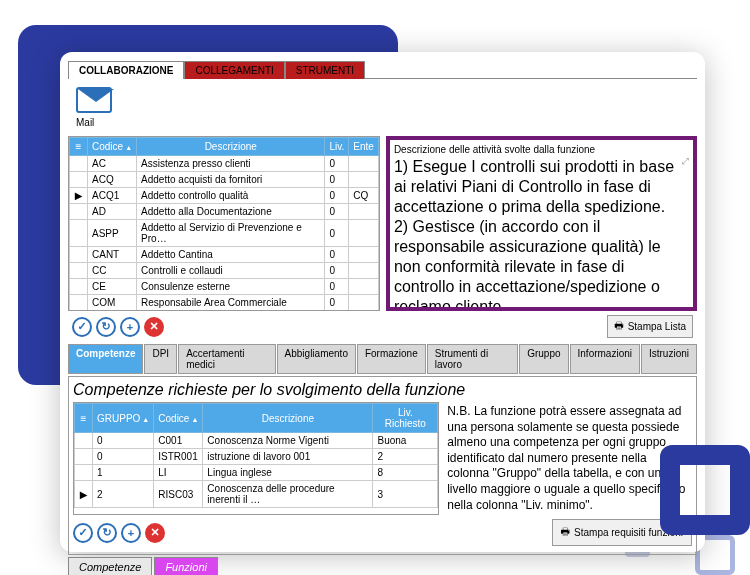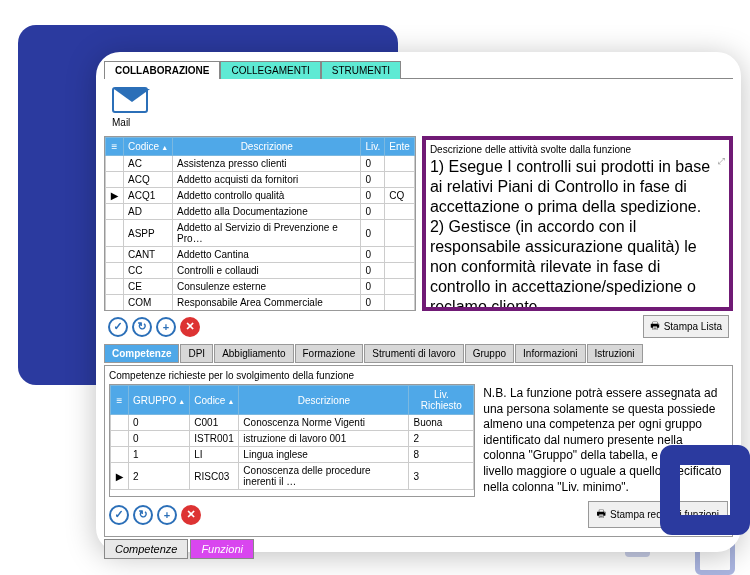--- a/index.html
+++ b/index.html
@@ -1,23 +1,23 @@
 <!DOCTYPE html>
 <html><head>
 <meta charset="utf-8">
 <style>
 * { box-sizing: border-box; margin: 0; padding: 0; }
 body { font-family: Arial, sans-serif; font-size: 11px; background: #fff; width: 750px; height: 575px; position: relative; overflow: hidden; }
 .bg-shape-1 { position: absolute; left: 18px; top: 25px; width: 380px; height: 360px; background: #2b3a9f; border-radius: 18px; z-index: 0; }
 .bg-shape-2 { position: absolute; right: 0; bottom: 40px; width: 90px; height: 90px; border: 20px solid #2b3a9f; border-radius: 12px; z-index: 10; }
 .bg-shape-3 { position: absolute; right: 15px; bottom: 0; width: 40px; height: 40px; border: 5px solid #aab5e0; border-radius: 6px; z-index: 0; }
 .bg-shape-4 { position: absolute; right: 100px; bottom: 18px; width: 25px; height: 25px; background: #c8cee8; border-radius: 4px; z-index: 0; }
-.window { position: absolute; left: 60px; top: 52px; width: 645px; height: 500px; background: #fff; border-radius: 24px; box-shadow: 0 4px 30px rgba(0,0,0,0.25); z-index: 5; padding: 8px; display: flex; flex-direction: column; margin-left: 36px; }
+.window { position: absolute; left: 60px; top: 52px; width: 645px; height: 500px; background: #fff; border-radius: 12px; box-shadow: 0 4px 30px rgba(0,0,0,0.25); z-index: 5; padding: 8px; display: flex; flex-direction: column; }
 .tabs-top { display: flex; gap: 0; border-bottom: 1px solid #888; }
-.tab-top { padding: 3px 10px; border: 1px solid #888; border-bottom: none; background: #5eead4; font-size: 10px; position: relative; top: 1px; }
+.tab-top { padding: 3px 10px; border: 1px solid #888; border-bottom: none; background: #b91c1c; font-size: 10px; position: relative; top: 1px; }
 .tab-top.active { background: #fff; font-weight: bold; }
 .mail-section { padding: 8px 0 4px 8px; }
 .mail-icon { width: 36px; height: 26px; border: 2px solid #2b6fb8; border-radius: 3px; position: relative; }
 .mail-icon:after { content: ''; position: absolute; left: 0; top: 0; width: 0; height: 0; border-left: 18px solid transparent; border-right: 18px solid transparent; border-top: 13px solid #2b6fb8; }
 .mail-label { font-size: 10px; margin-top: 4px; }
 .mid-section { display: flex; gap: 6px; margin-top: 4px; height: 175px; }
 .table-wrap { flex: 1; border: 1px solid #999; overflow: hidden; display: flex; flex-direction: column; }
 .table-wrap.left { flex: 1.05; }
 .tbl { width: 100%; border-collapse: collapse; font-size: 10px; }
 .tbl th { background: #4fa8e8; color: #fff; padding: 3px 4px; border: 1px solid #7bb8e0; text-align: center; font-weight: normal; }
@@ -32,21 +32,21 @@
 .btn-round { width: 20px; height: 20px; border-radius: 50%; border: 2px solid; display: flex; align-items: center; justify-content: center; font-size: 11px; font-weight: bold; cursor: pointer; }
 .btn-check { border-color: #2b6fb8; color: #2b6fb8; }
 .btn-undo { border-color: #2b6fb8; color: #2b6fb8; }
 .btn-add { border-color: #2b6fb8; color: #2b6fb8; }
 .btn-del { border-color: #d33; color: #fff; background: #d33; }
 .btn-print { margin-left: auto; display: flex; align-items: center; gap: 4px; padding: 2px 6px; border: 1px solid #999; background: #f0f0f0; font-size: 10px; cursor: pointer; }
 .sub-tabs { display: flex; gap: 1px; margin-top: 2px; }
 .sub-tab { padding: 3px 7px; background: #d8d8d8; border: 1px solid #999; font-size: 10px; cursor: pointer; }
 .sub-tab.active { background: #4fa8e8; color: #fff; font-weight: bold; }
 .comp-section { border: 1px solid #999; padding: 4px; margin-top: 2px; flex: 1; display: flex; flex-direction: column; }
-.comp-title { font-size: 10px; margin-bottom: 3px; }
+.comp-title { font-size: 16px; margin-bottom: 3px; font-style: italic; }
 .comp-row { display: flex; gap: 6px; flex: 1; }
 .comp-table-wrap { flex: 1.2; border: 1px solid #999; overflow: hidden; }
 .comp-note { flex: 0.8; font-size: 12px; padding: 2px; line-height: 1.3; }
 .bottom-toolbar { display: flex; gap: 4px; padding: 4px 0; align-items: center; }
 .btn-print-req { margin-left: auto; padding: 4px 8px; border: 1px solid #999; background: #f0f0f0; font-size: 10px; display: flex; align-items: center; gap: 4px; cursor: pointer; }
 .bottom-tabs { display: flex; gap: 2px; margin-top: 2px; }
 .bottom-tab { padding: 3px 10px; border: 1px solid #888; font-style: italic; font-size: 11px; background: #e8e8e8; cursor: pointer; }
 .bottom-tab.active { background: #d946ef; color: #fff; }
 .hamburger { background: #4fa8e8; color: #fff; width: 18px; text-align: center; }
 </style>
@@ -165,20 +165,21 @@
     <div class="btn-round btn-del">✕</div>
     <div class="btn-print">
       <span>🖶</span>
       <span>Stampa Lista</span>
     </div>
   </div>
 
   <div class="sub-tabs" id="sub-tabs">
       <div class="sub-tab active">Competenze</div>
       <div class="sub-tab">DPI</div>
+      <div class="sub-tab">Accertamenti medici</div>
       <div class="sub-tab">Abbigliamento</div>
       <div class="sub-tab">Formazione</div>
       <div class="sub-tab">Strumenti di lavoro</div>
       <div class="sub-tab">Gruppo</div>
       <div class="sub-tab">Informazioni</div>
       <div class="sub-tab">Istruzioni</div>
     </div>
 
   <div class="comp-section">
     <div class="comp-title">Competenze richieste per lo svolgimento della funzione</div>

